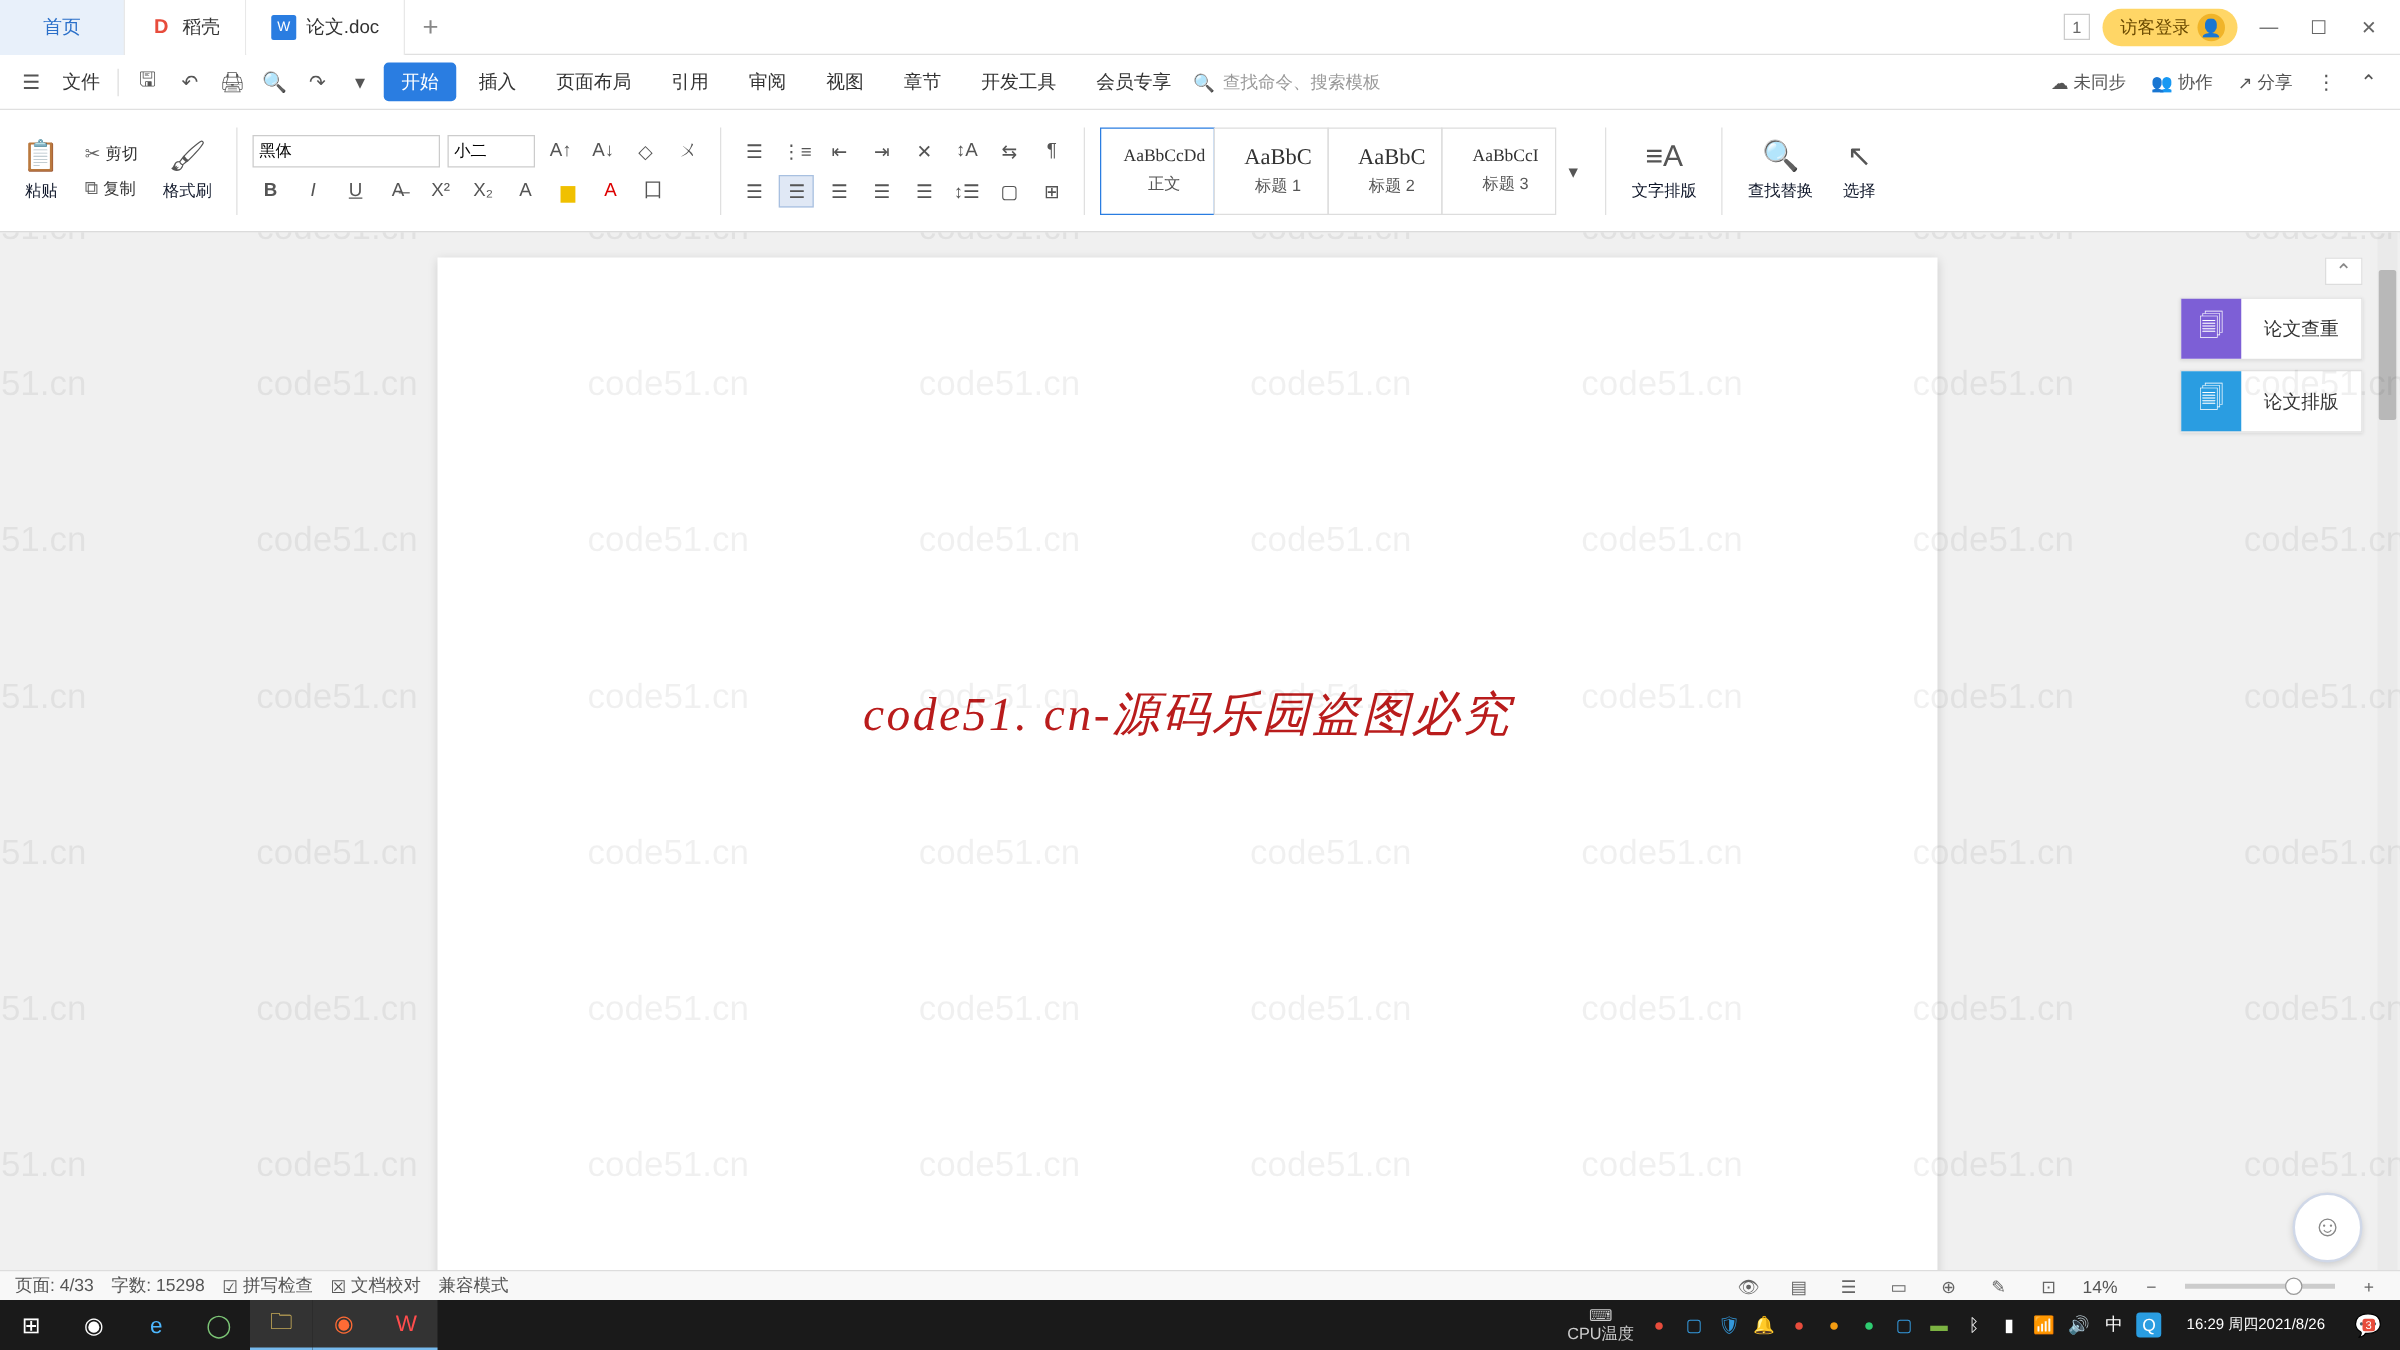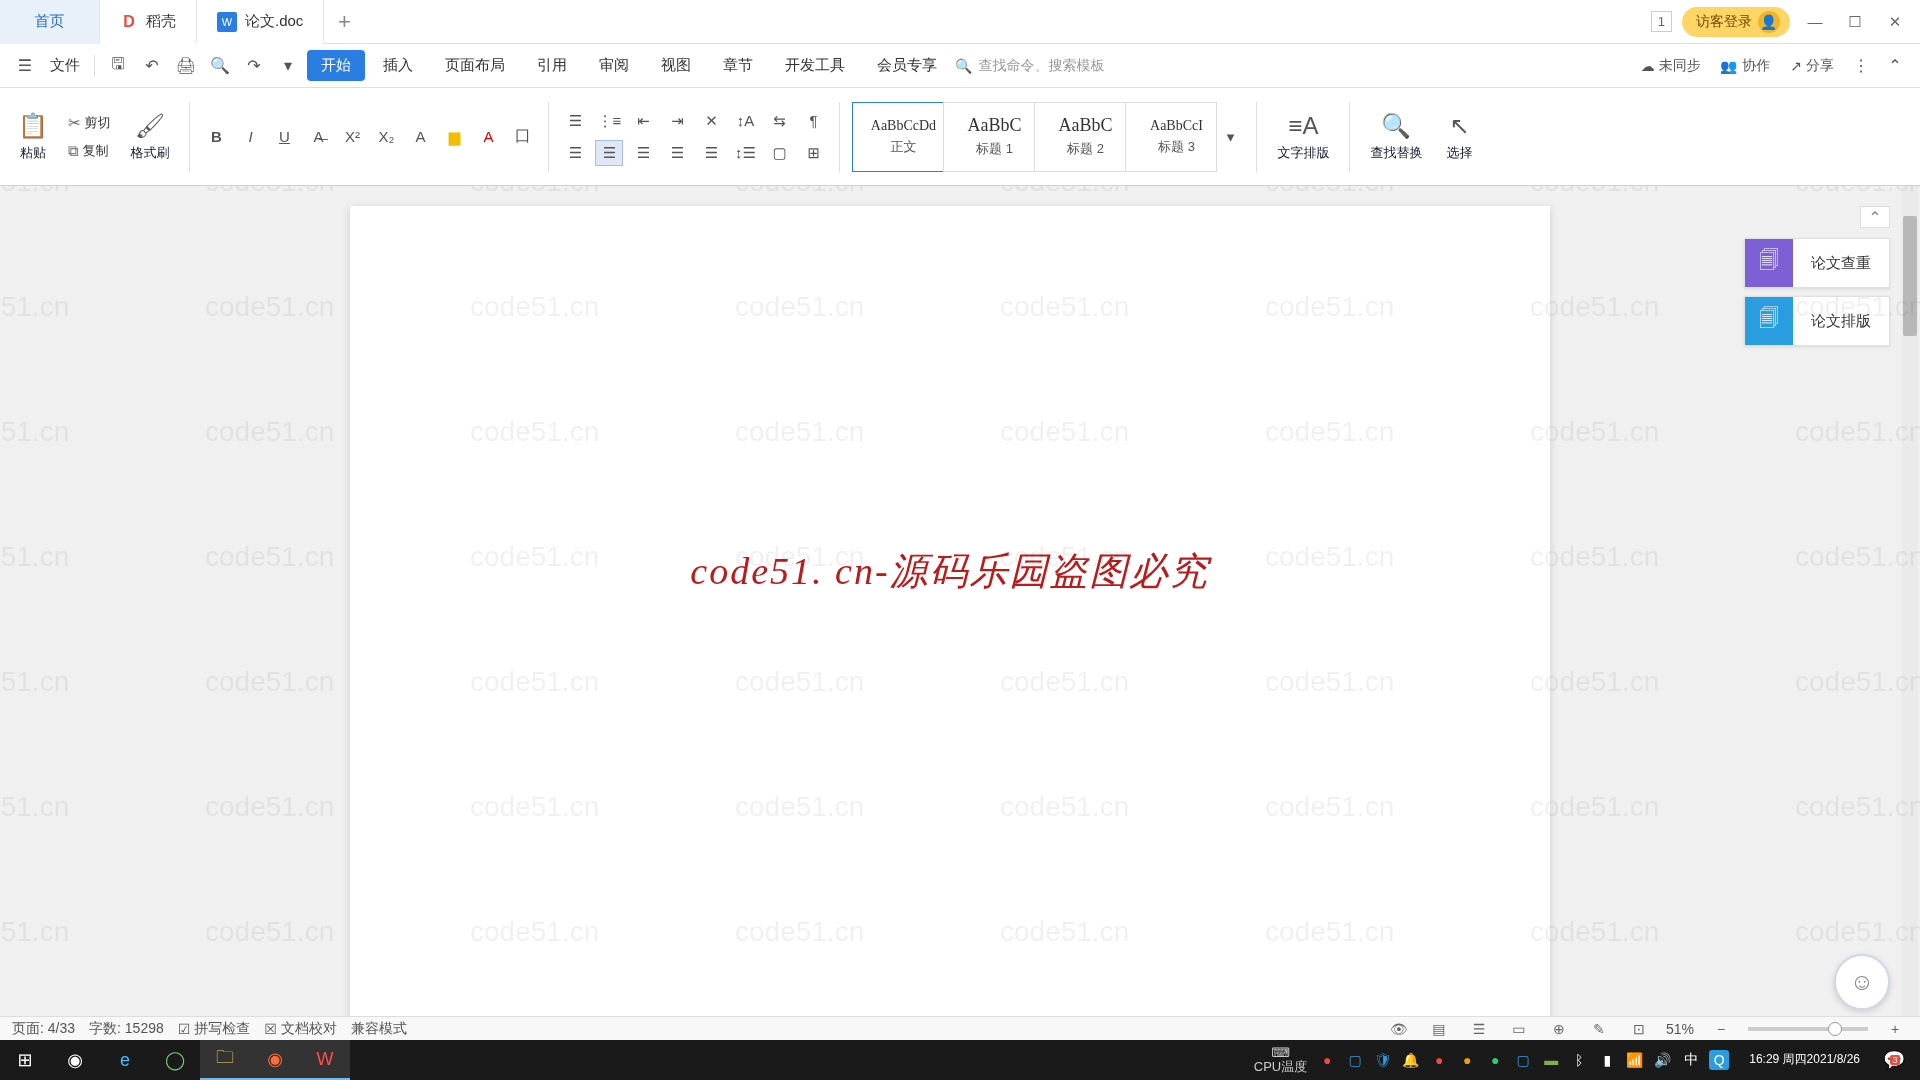--- a/index.html
+++ b/index.html
@@ -167,20 +167,28 @@
         <span class="ic">⧉</span>
         <span>复制</span>
       </div>
   </div>
   <div class="rb-bigbtn">
     <span class="ic">🖌</span>
     <span class="lb">格式刷</span>
   </div>
   <div class="rb-sep"></div>
   <div class="rb-group">
+    <div class="rb-row">
+      <input class="rb-select font" value="黑体" style="">
+      <input class="rb-select size" value="小二" style="">
+      <div class="rb-icnbtn">A↑</div>
+      <div class="rb-icnbtn">A↓</div>
+      <div class="rb-icnbtn">◇</div>
+      <div class="rb-icnbtn">ㄨ</div>
+    </div>
     <div class="rb-row">
       <div class="rb-icnbtn">
           <b>B</b>
         </div>
       <div class="rb-icnbtn">
           <i>I</i>
         </div>
       <div class="rb-icnbtn">
           <u>U</u>
         </div>
@@ -336,21 +344,21 @@
   <div class="sb-item">☒ <span>文档校对</span></div>
   <div class="sb-item">兼容模式</div>
   <div class="sb-spacer"></div>
   <div class="sb-icon">👁</div>
   <div class="sb-icon">▤</div>
   <div class="sb-icon">☰</div>
   <div class="sb-icon">▭</div>
   <div class="sb-icon">⊕</div>
   <div class="sb-icon">✎</div>
   <div class="sb-icon">⊡</div>
-  <div class="sb-item">51%</div>
+  <div class="sb-item">14%</div>
   <div class="sb-icon">−</div>
   <div class="zoom-slider">
       <div class="zoom-knob"></div>
     </div>
   <div class="sb-icon">+</div>
 </div>
 
 <div class="taskbar">
   <div class="tb-btn">⊞</div>
   <div class="tb-btn">◉</div>

